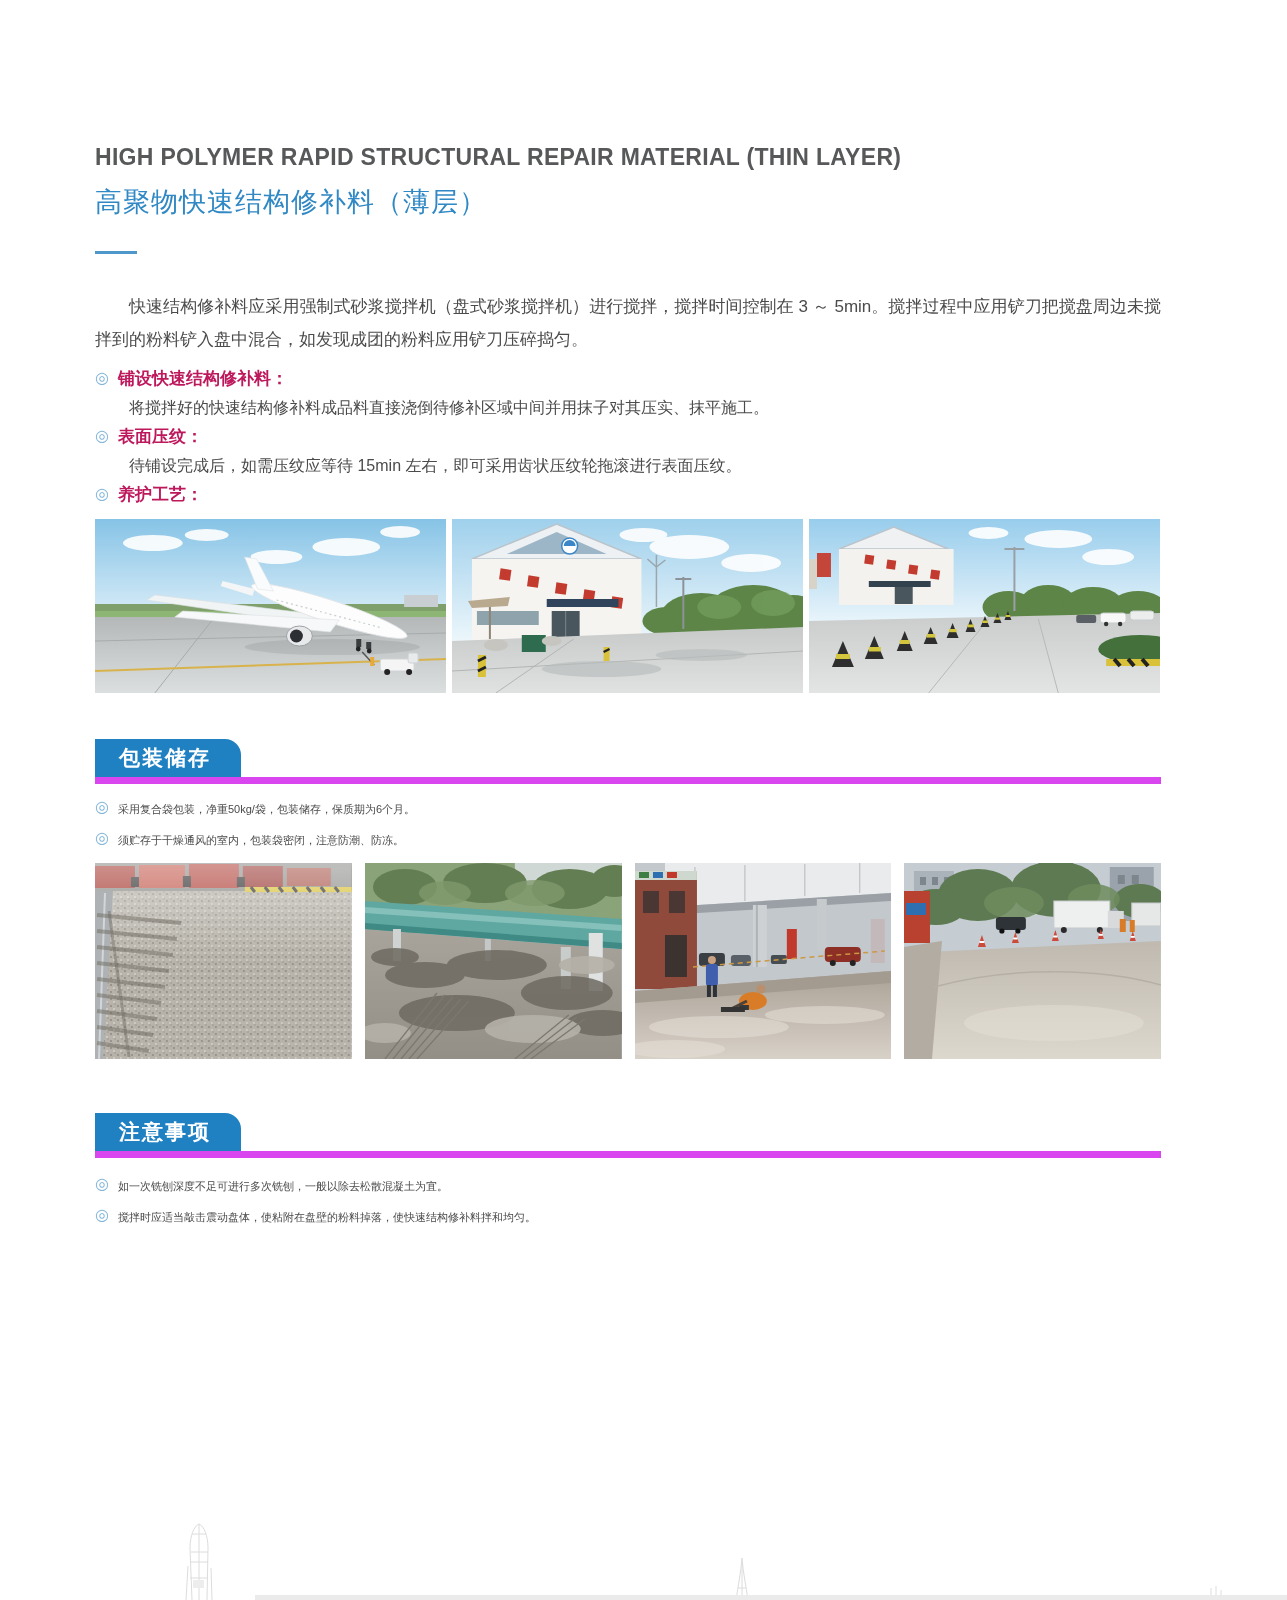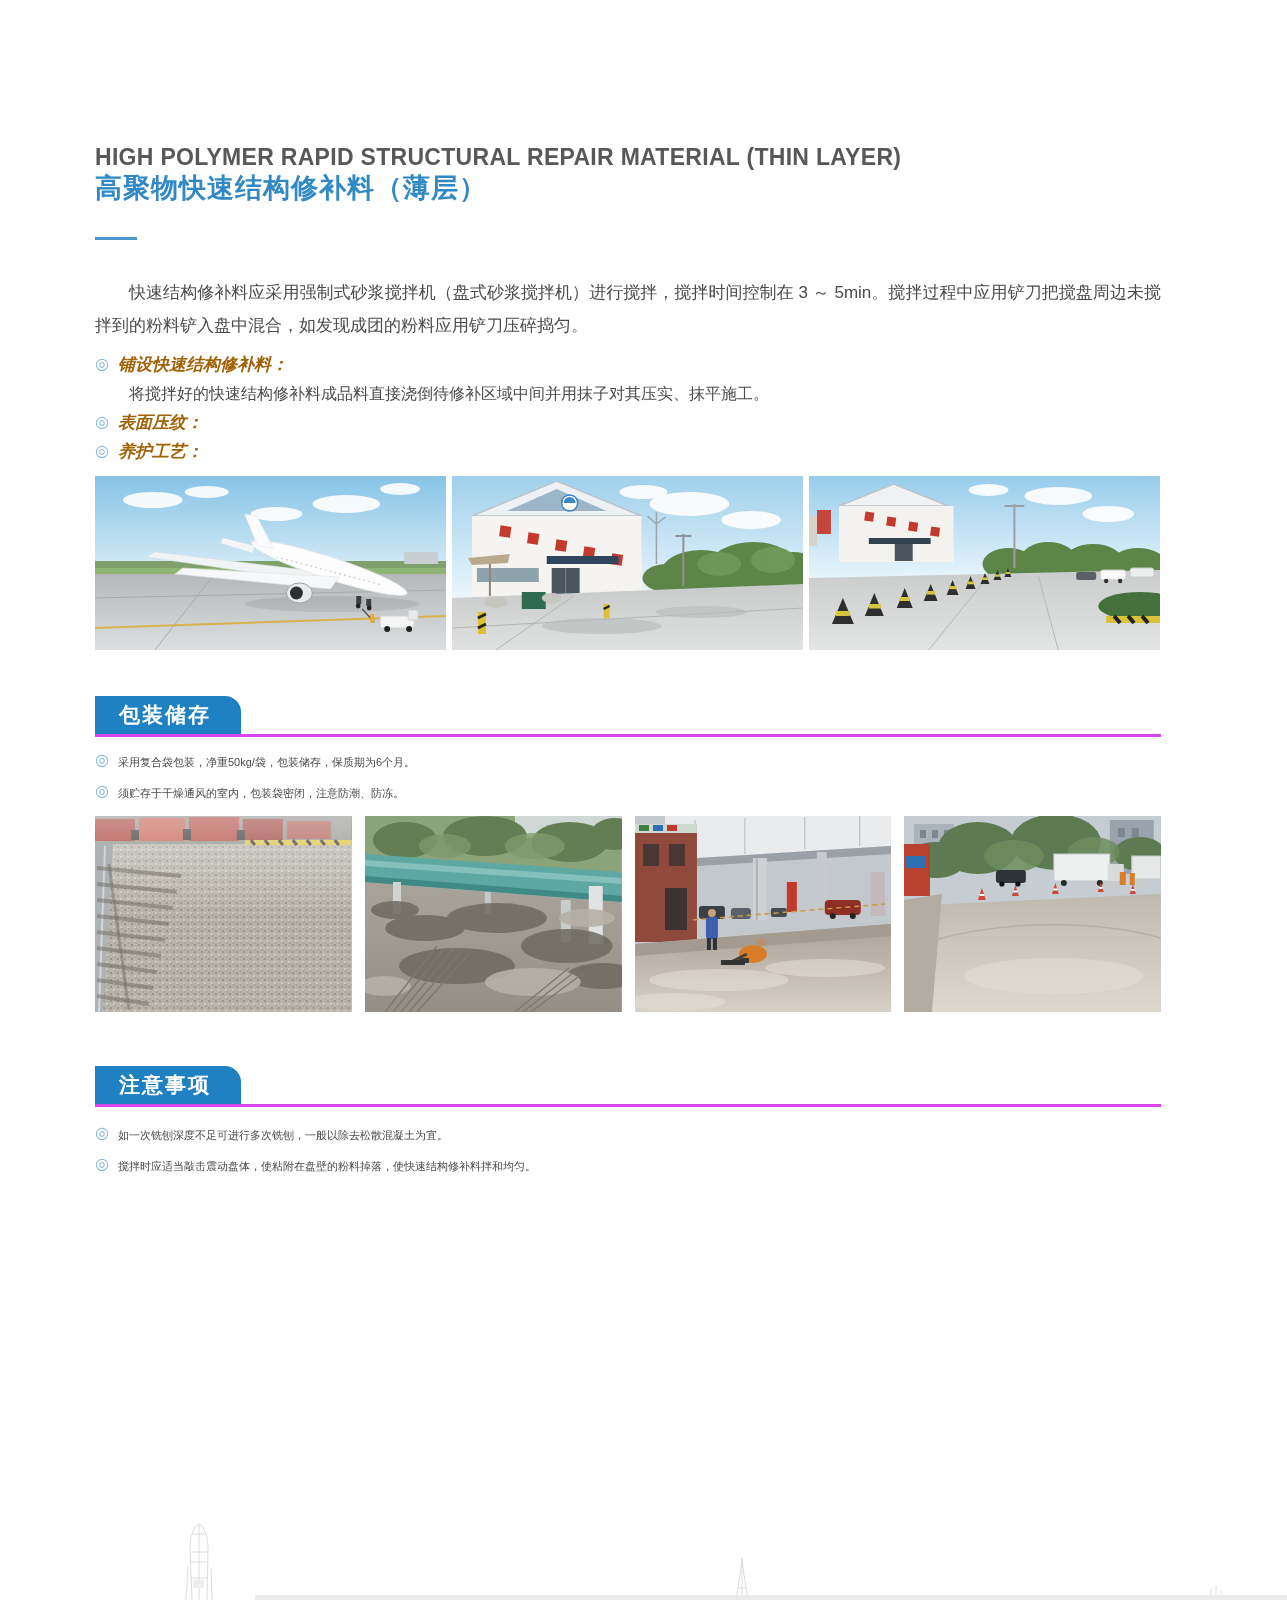--- a/index.html
+++ b/index.html
@@ -10,52 +10,52 @@
     background:#ffffff; overflow:hidden;
   }
   .content { position:absolute; left:95px; top:0; width:1066px; }
 
   
   .title-en {
     margin-top:143px; font-size:23px; font-weight:700; color:#57585a;
     letter-spacing:.3px; line-height:28px;
   }
   .title-zh {
-    font-size:27px; font-weight:700; color:#3088c4;
+    margin-top:14px; font-size:27px; font-weight:400; color:#3088c4;
     line-height:34px; letter-spacing:1px;
   }
   .title-dash { margin-top:32px; width:42px; height:3px; background:#4d97cb; }
 
   
   .intro {
     margin-top:36px; font-size:17px; color:#4b4b4b; line-height:33px;
     text-indent:2em; text-align:justify;
   }
   .process { margin-top:8px; }
   .p-item-head { display:flex; align-items:baseline; line-height:29px; }
   .ring {
     color:#86b7da; font-size:16px; margin-right:9px; flex:0 0 auto;
     transform:translateY(-1px);
   }
-  .p-head-text { font-size:17px; font-weight:700; color:#a16207;font-style:italic; }
+  .p-head-text { font-size:17px; font-weight:700; color:#be185d; }
   .p-item-body {
     font-size:16px; color:#4b4b4b; line-height:29px; padding-left:34px;
     text-align:justify;
   }
 
   
   .gallery-top { margin-top:10px; display:flex; gap:6px; }
   .gallery-top .photo { width:351px; height:174px; }
   .gallery-bottom { margin-top:8px; display:flex; gap:13px; }
   .gallery-bottom .photo { width:257px; height:196px; }
   .photo { position:relative; overflow:hidden; background:#cfd3d4; }
   .photo svg { display:block; width:100%; height:100%; }
 
   
-  .section-head { border-bottom:3px solid #d946ef; }
+  .section-head { border-bottom:7px solid #d946ef; }
   .section-head.first { margin-top:46px; }
   .section-head.second { margin-top:54px; }
   .tab {
     display:inline-block; background:#1f80c2; color:#ffffff;
     font-size:21px; font-weight:700; letter-spacing:2px;
     padding:7px 30px 8px 24px; border-radius:0 16px 0 0; line-height:23px;
   }
   .bullets { margin-top:9px; }
   .bullets.second { margin-top:12px; }
   .b-item { display:flex; align-items:baseline; line-height:30px; }
@@ -87,20 +87,21 @@
           <span class="ring">◎</span>
           <span class="p-head-text">铺设快速结构修补料：</span>
         </div>
         <div class="p-item-body">将搅拌好的快速结构修补料成品料直接浇倒待修补区域中间并用抹子对其压实、抹平施工。</div>
       </div>
       <div class="p-item">
         <div class="p-item-head">
           <span class="ring">◎</span>
           <span class="p-head-text">表面压纹：</span>
         </div>
+        <div class="p-item-body">待铺设完成后，如需压纹应等待 15min 左右，即可采用齿状压纹轮拖滚进行表面压纹。</div>
       </div>
       <div class="p-item">
         <div class="p-item-head">
           <span class="ring">◎</span>
           <span class="p-head-text">养护工艺：</span>
         </div>
       </div>
     </div>
 
     <div class="gallery-top">

